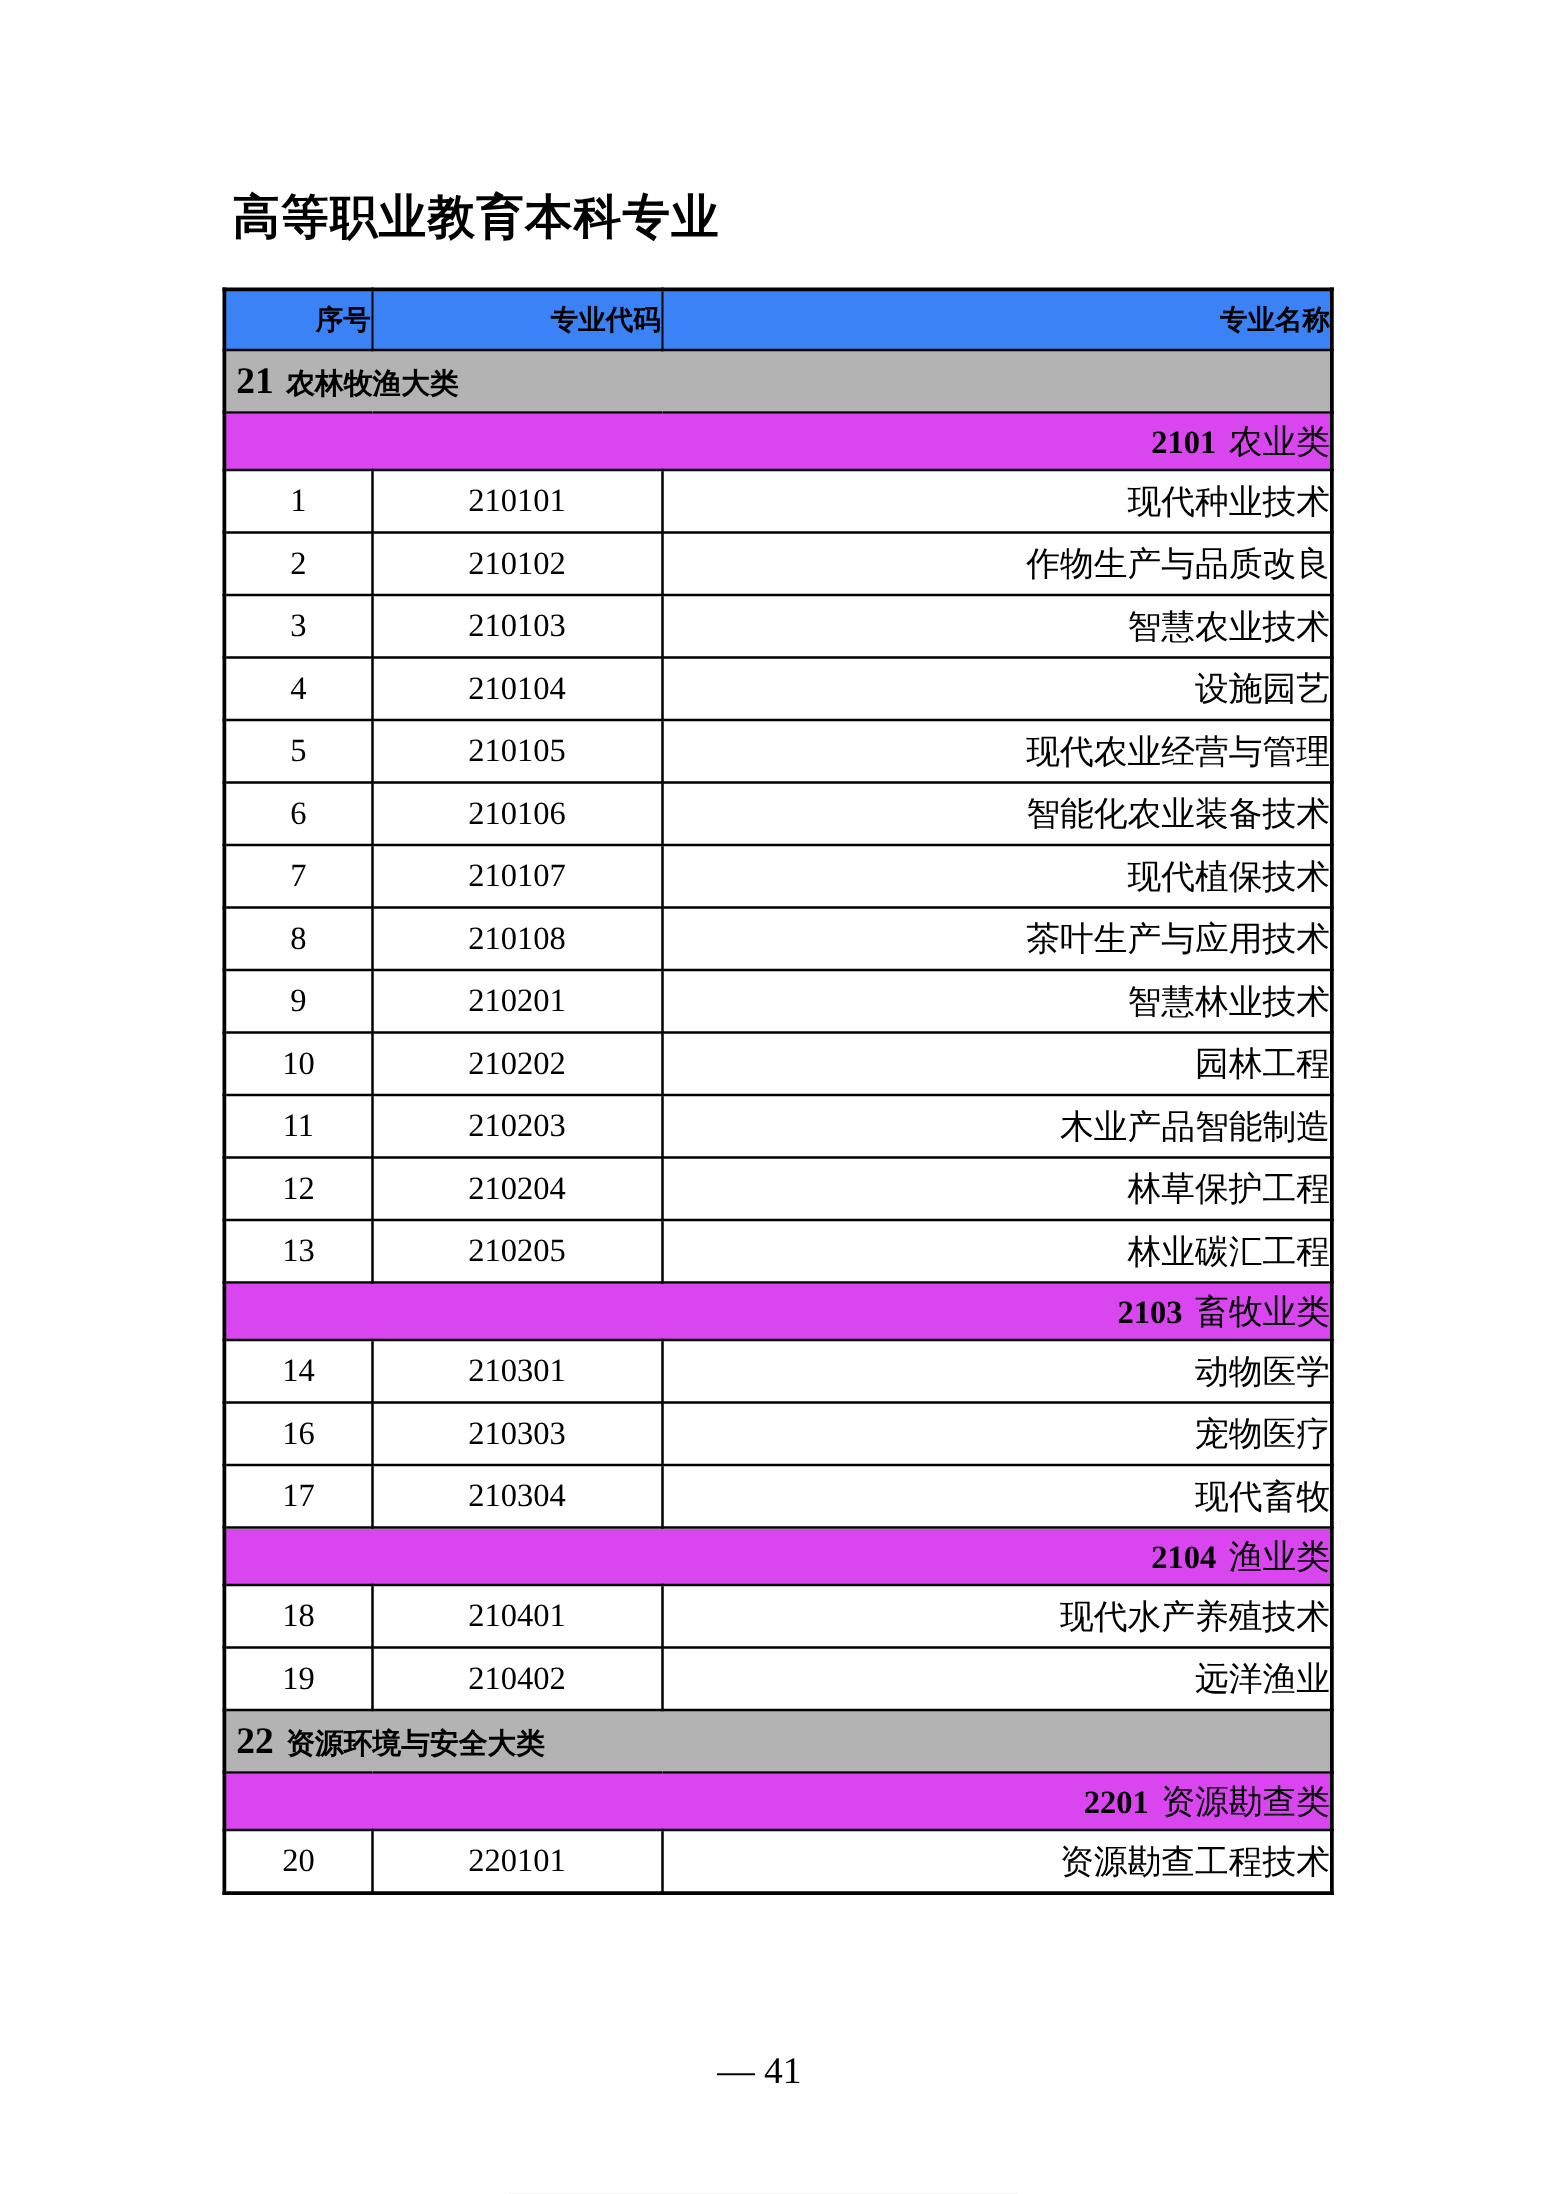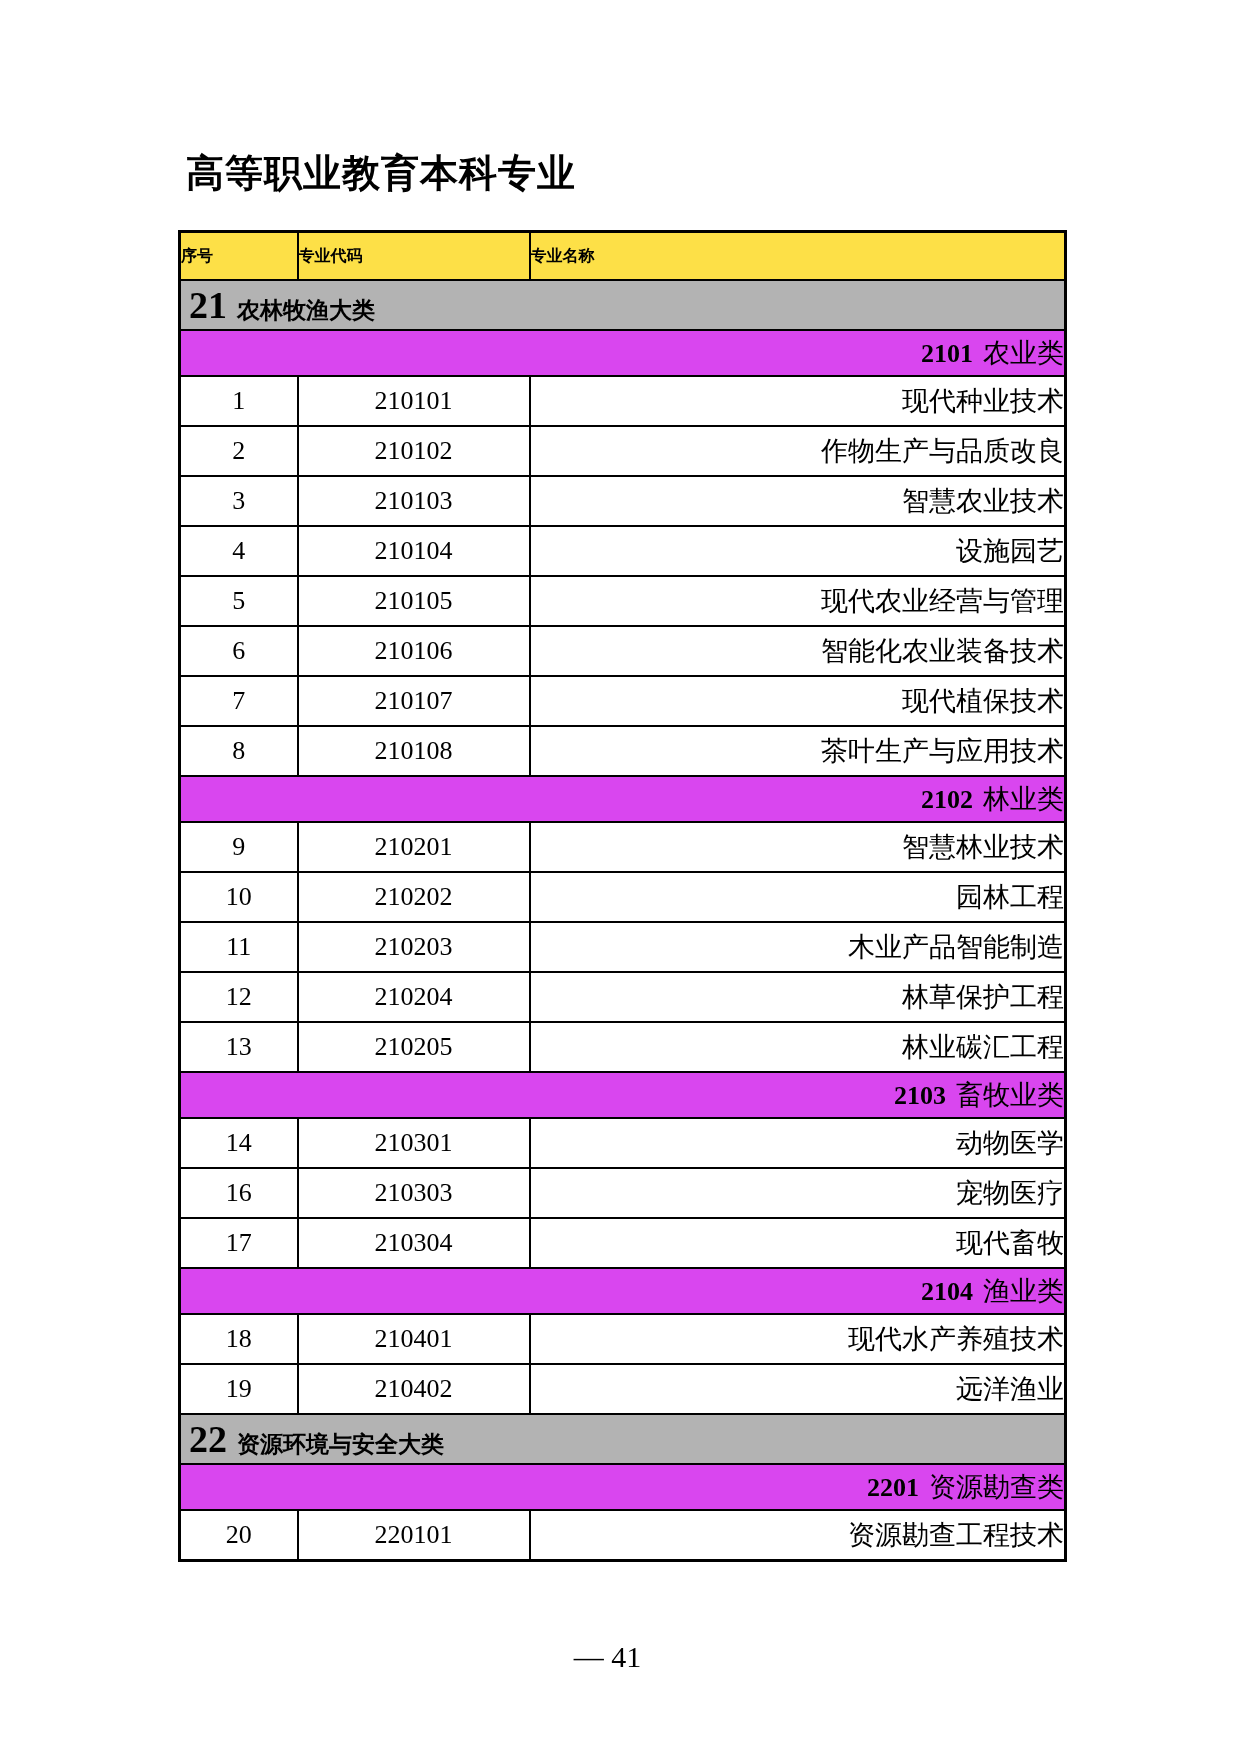--- a/index.html
+++ b/index.html
@@ -40,41 +40,41 @@
   table.catalog td {
     border: 2px solid #000000;
     padding: 0;
     overflow: hidden;
     white-space: nowrap;
   }
   table.catalog th {
     height: 46px;
     font-family: "Liberation Sans", sans-serif;
     font-weight: bold;
-    font-size: 16px;
-    text-align: left;
-    background: #fde047;
+    font-size: 22px;
+    text-align: right;
+    background: #3b82f6;
   }
   tr.section-major td {
     height: 48px;
     background: #b3b3b3;
     text-align: left;
     padding-left: 8px;
   }
   tr.section-minor td {
     height: 44px;
     background: #d946ef;
     text-align: right;
     padding-left: 8px;
   }
   .sec-num {
     font-family: "Liberation Serif", serif;
     font-weight: bold;
   }
-  tr.section-major .sec-num { font-size: 38px; }
+  tr.section-major .sec-num { font-size: 30px; }
   tr.section-minor .sec-num { font-size: 26px; }
   .sec-text { margin-left: 10px; }
   tr.section-major .sec-text {
     font-family: "Liberation Sans", sans-serif;
     font-weight: bold;
     font-size: 23px;
   }
   tr.section-minor .sec-text {
     font-family: "Liberation Serif", serif;
     font-weight: normal;
@@ -176,25 +176,20 @@
     <td class="cell-code">210107</td>
     <td class="cell-name">现代植保技术</td>
   </tr>
 
   <tr class="data-row">
     <td class="cell-seq">8</td>
     <td class="cell-code">210108</td>
     <td class="cell-name">茶叶生产与应用技术</td>
   </tr>
 
-  <tr class="section-minor">
-    <td colspan="3">
-      <span class="sec-num">2102</span><span class="sec-text">林业类</span>
-    </td>
-  </tr>
 
   <tr class="data-row">
     <td class="cell-seq">9</td>
     <td class="cell-code">210201</td>
     <td class="cell-name">智慧林业技术</td>
   </tr>
 
   <tr class="data-row">
     <td class="cell-seq">10</td>
     <td class="cell-code">210202</td>

